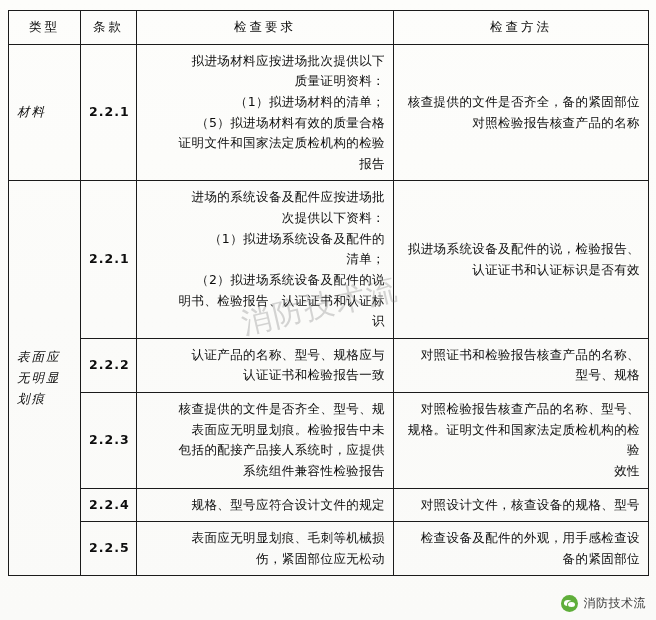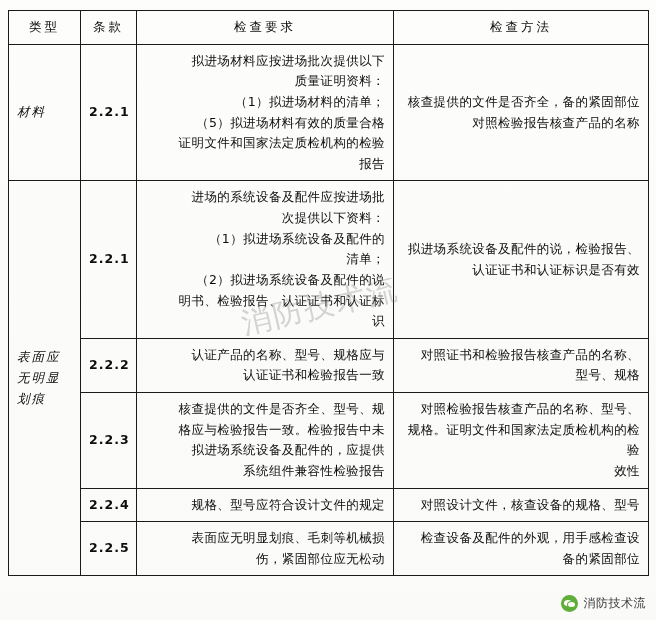--- a/index.html
+++ b/index.html
@@ -211,22 +211,22 @@
           <td class="method">
             <span class="indent">对照证书和检验报告核查产品的名称、</span>
             <span class="indent">型号、规格</span>
           </td>
         </tr>
 
         <tr>
           <td class="clause">2.2.3</td>
           <td class="req">
             <span class="indent">核查提供的文件是否齐全、型号、规</span>
-            <span class="indent">格应与检验报告一致。检验报告中未</span>
-            <span class="indent">拟进场系统设备及配件的，应提供</span>
+            <span class="indent">表面应无明显划痕。检验报告中未</span>
+            <span class="indent">包括的配接产品接人系统时，应提供</span>
             <span class="indent">系统组件兼容性检验报告</span>
           </td>
           <td class="method">
             <span class="indent">对照检验报告核查产品的名称、型号、</span>
             <span class="indent">规格。证明文件和国家法定质检机构的检验</span>
             <span class="indent">效性</span>
           </td>
         </tr>
 
         <tr>

